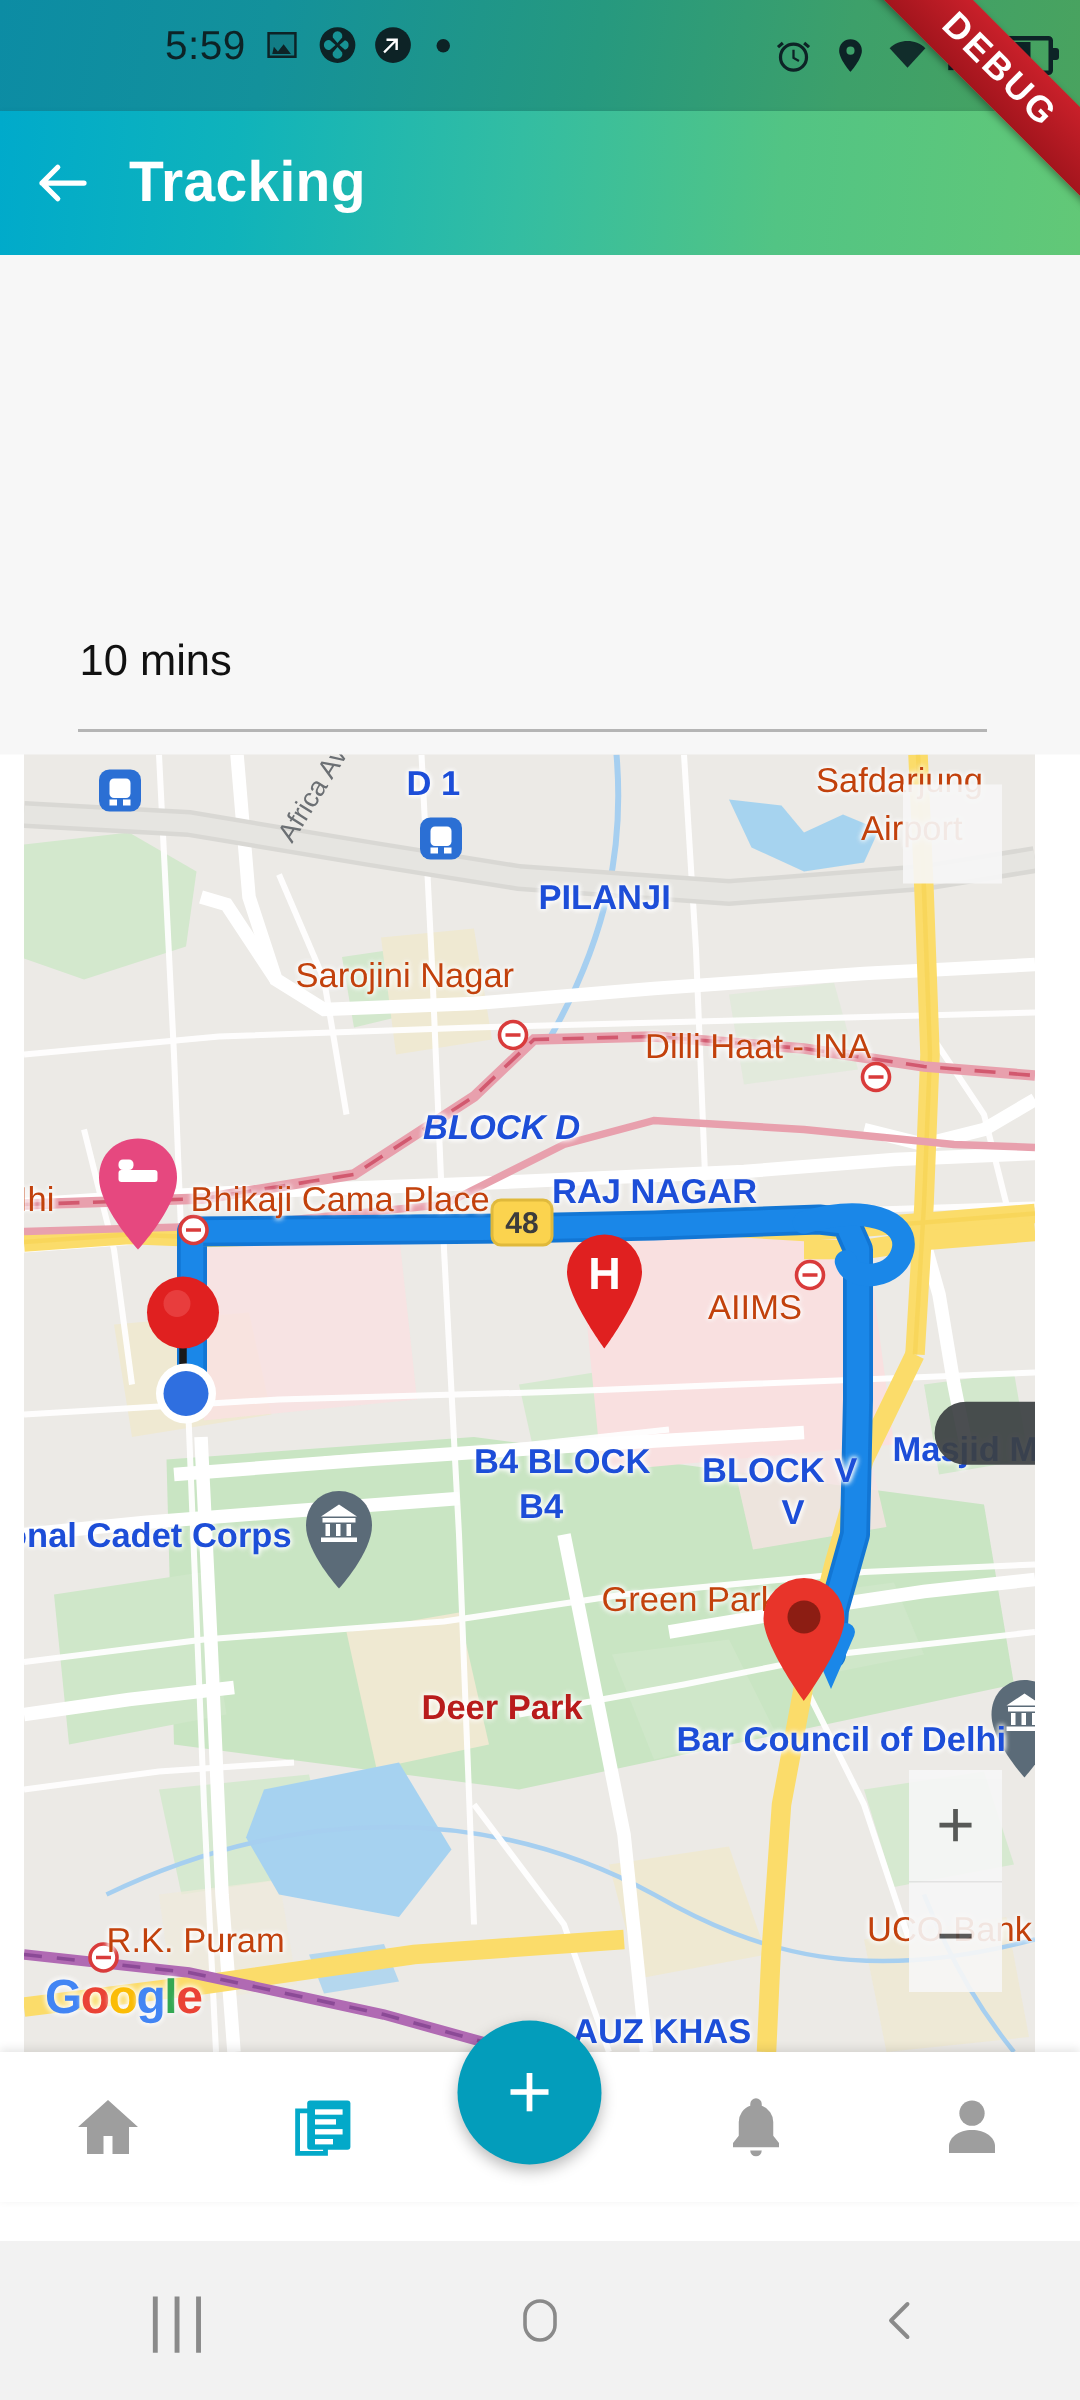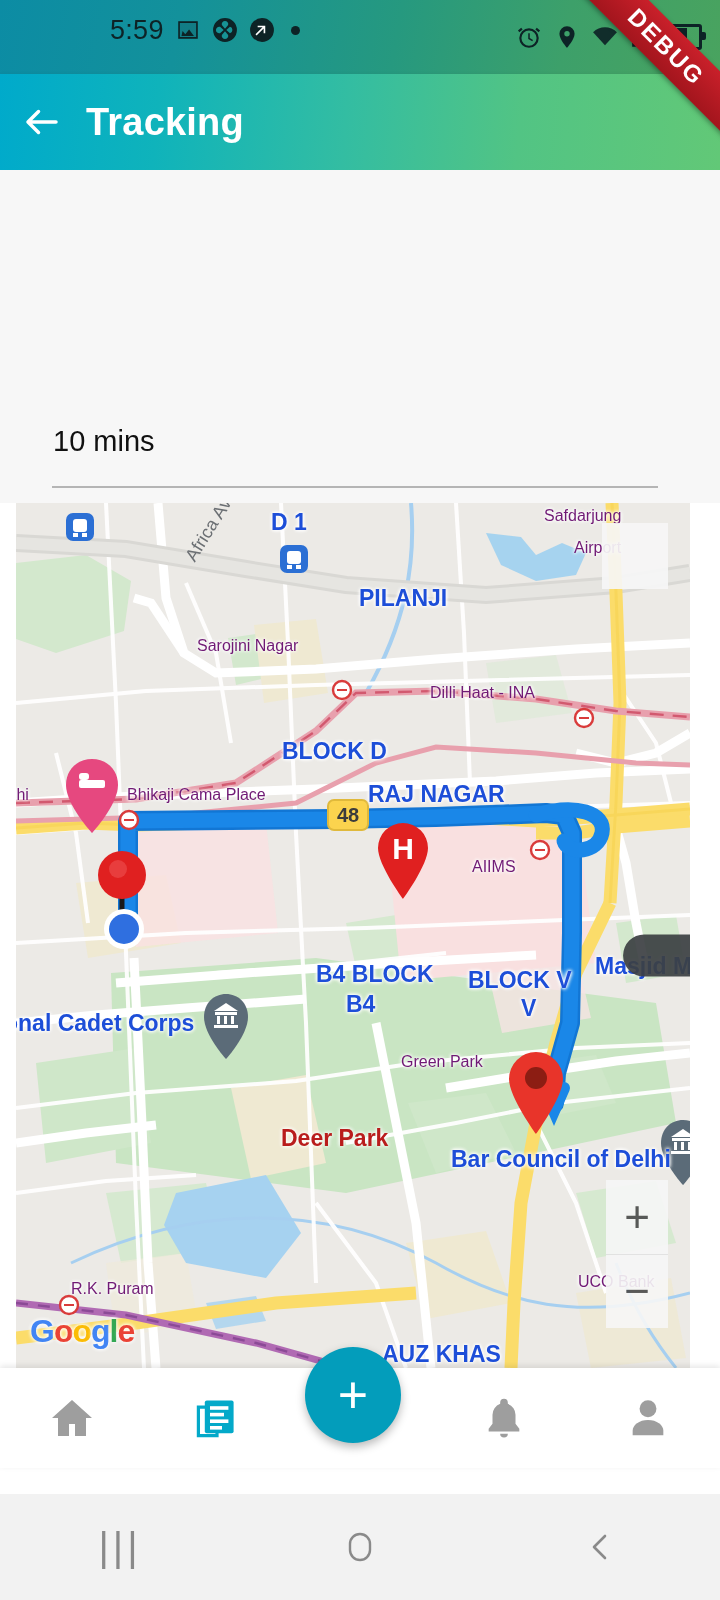--- a/index.html
+++ b/index.html
@@ -59,21 +59,21 @@
   #rule-2{top:453px;}
 
   
   .map{
     position:absolute;left:16px;top:503px;width:674px;height:865px;
     background:#e9e8e4;overflow:hidden;
   }
   .map svg{position:absolute;left:0;top:0;width:674px;height:865px;}
 
   .mlabel{position:absolute;white-space:nowrap;pointer-events:none;}
-  .lbl-blue{color:#701a75;font-size:16px;text-shadow:0 0 4px #fff,0 0 4px #fff,0 0 3px #fff;}
+  .lbl-blue{color:#c2410c;font-size:23px;text-shadow:0 0 4px #fff,0 0 4px #fff,0 0 3px #fff;}
   .lbl-grey{color:#1d4ed8;font-size:23px;font-weight:bold;text-shadow:0 0 4px #fff,0 0 4px #fff,0 0 3px #fff;}
   .lbl-green{color:#b91c1c;font-size:23px;font-weight:bold;text-shadow:0 0 4px #fff,0 0 4px #fff;}
   .lbl-road{color:#6b6f73;font-size:18px;}
 
   
   .mybtn{
     position:absolute;right:22px;top:20px;width:66px;height:66px;background:#f7f7f7;
     display:flex;align-items:center;justify-content:center;cursor:pointer;opacity:.92;
   }
   .zoomctl{
@@ -327,21 +327,21 @@
     </svg>
 
     <div id="map-labels">
         <div class="mlabel lbl-road" style="left: 155px; top: 12px; transform: rotate(-58deg);">Africa Ave</div>
         <div class="mlabel lbl-grey" style="left: 255px; top: 6px;">D 1</div>
         <div class="mlabel lbl-blue" style="left: 528px; top: 4px;">Safdarjung</div>
         <div class="mlabel lbl-blue" style="left: 558px; top: 36px;">Airport</div>
         <div class="mlabel lbl-grey" style="left: 343px; top: 82px;">PILANJI</div>
         <div class="mlabel lbl-blue" style="left: 181px; top: 134px;">Sarojini Nagar</div>
         <div class="mlabel lbl-blue" style="left: 414px; top: 181px;">Dilli Haat - INA</div>
-        <div class="mlabel lbl-grey" style="left: 266px; top: 235px;">BLOCK D</div>
+        <div class="mlabel lbl-grey" style="left: 266px; top: 235px; font-style: italic;">BLOCK D</div>
         <div class="mlabel lbl-blue" style="left: 111px; top: 283px;">Bhikaji Cama Place</div>
         <div class="mlabel lbl-grey" style="left: 352px; top: 278px;">RAJ NAGAR</div>
         <div class="mlabel lbl-blue" style="left: -4px; top: 283px;">Ihi</div>
         <div class="mlabel lbl-blue" style="left: 456px; top: 355px;">AIIMS</div>
         <div class="mlabel lbl-grey" style="left: 300px; top: 458px;">B4 BLOCK</div>
         <div class="mlabel lbl-grey" style="left: 330px; top: 488px;">B4</div>
         <div class="mlabel lbl-grey" style="left: 452px; top: 464px;">BLOCK V</div>
         <div class="mlabel lbl-grey" style="left: 505px; top: 492px;">V</div>
         <div class="mlabel lbl-grey" style="left: 579px; top: 450px;">Masjid M</div>
         <div class="mlabel lbl-grey" style="left: -12px; top: 507px;">onal Cadet Corps</div>

